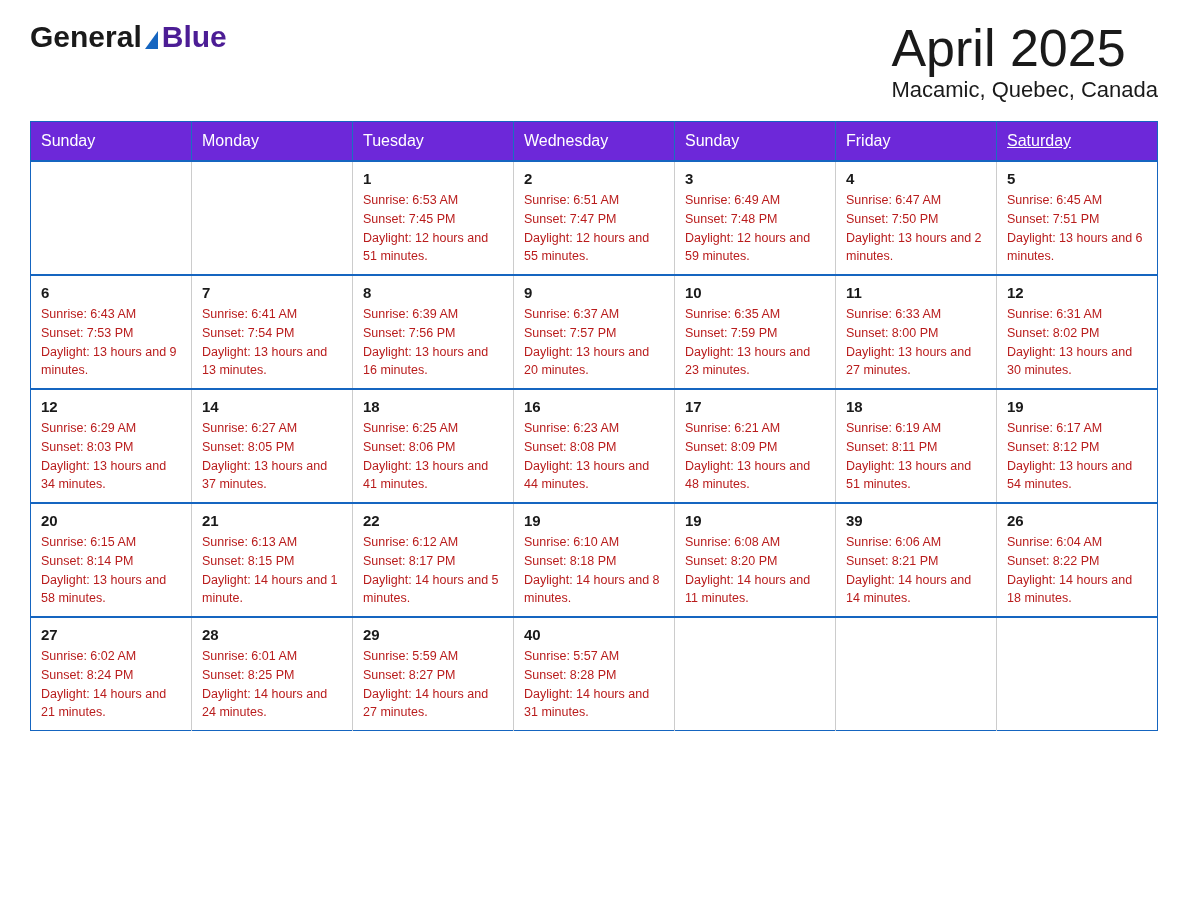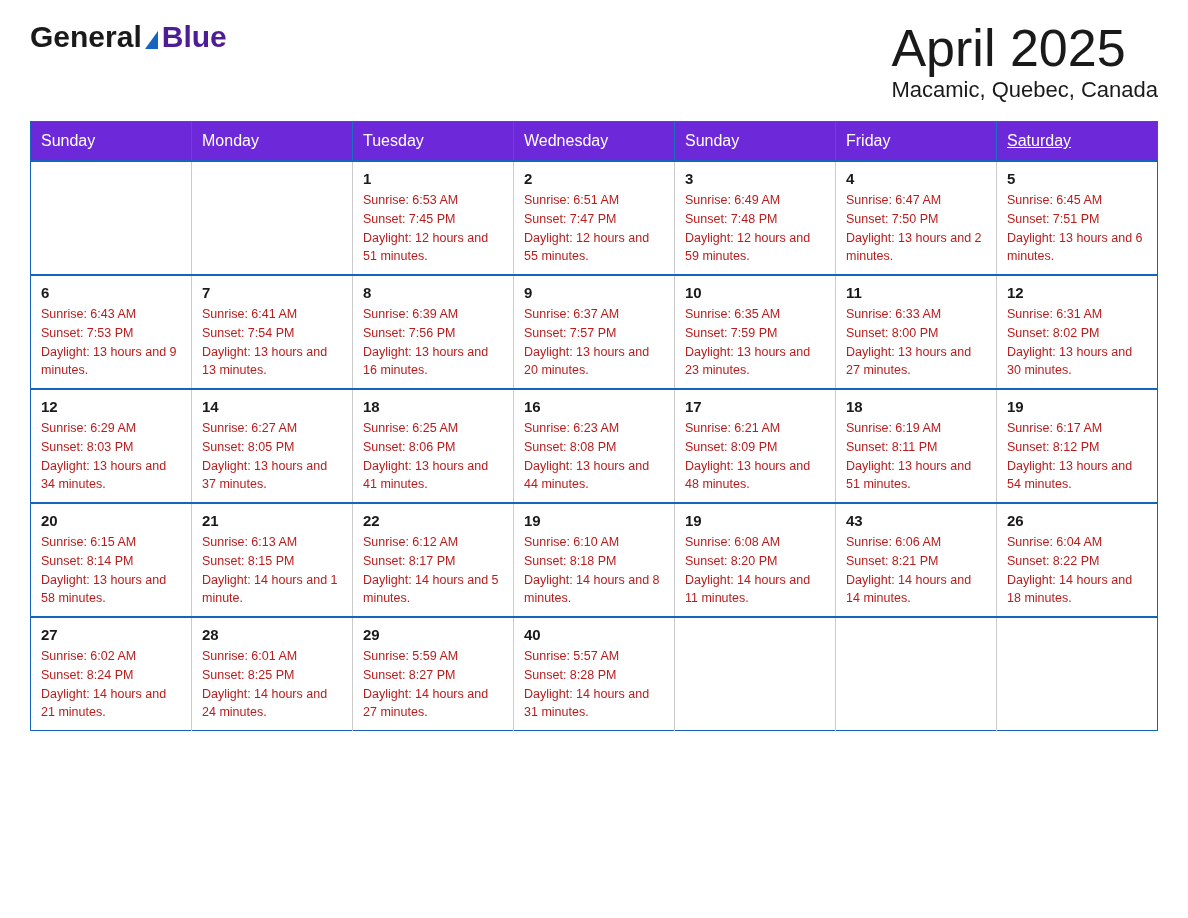--- a/index.html
+++ b/index.html
@@ -213,21 +213,21 @@
         </td>
         <td>
           <span class="day-number">19</span>
           <div class="day-info">Sunrise: 6:10 AM<br>Sunset: 8:18 PM<br>Daylight: 14 hours and 8 minutes.</div>
         </td>
         <td>
           <span class="day-number">19</span>
           <div class="day-info">Sunrise: 6:08 AM<br>Sunset: 8:20 PM<br>Daylight: 14 hours and 11 minutes.</div>
         </td>
         <td>
-          <span class="day-number">43</span>
+          <span class="day-number">39</span>
           <div class="day-info">Sunrise: 6:06 AM<br>Sunset: 8:21 PM<br>Daylight: 14 hours and 14 minutes.</div>
         </td>
         <td>
           <span class="day-number">26</span>
           <div class="day-info">Sunrise: 6:04 AM<br>Sunset: 8:22 PM<br>Daylight: 14 hours and 18 minutes.</div>
         </td>
       </tr>
       <tr>
         <td>
           <span class="day-number">27</span>

